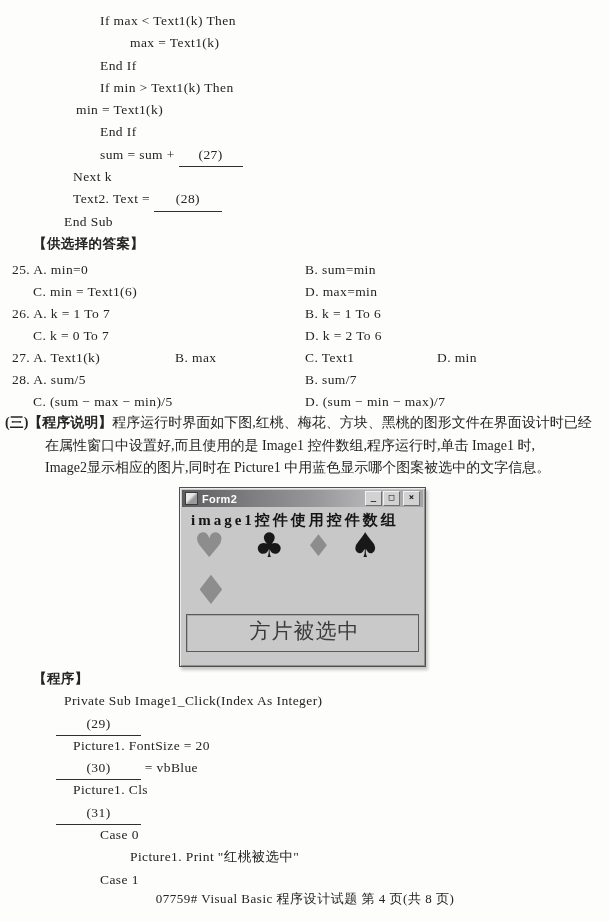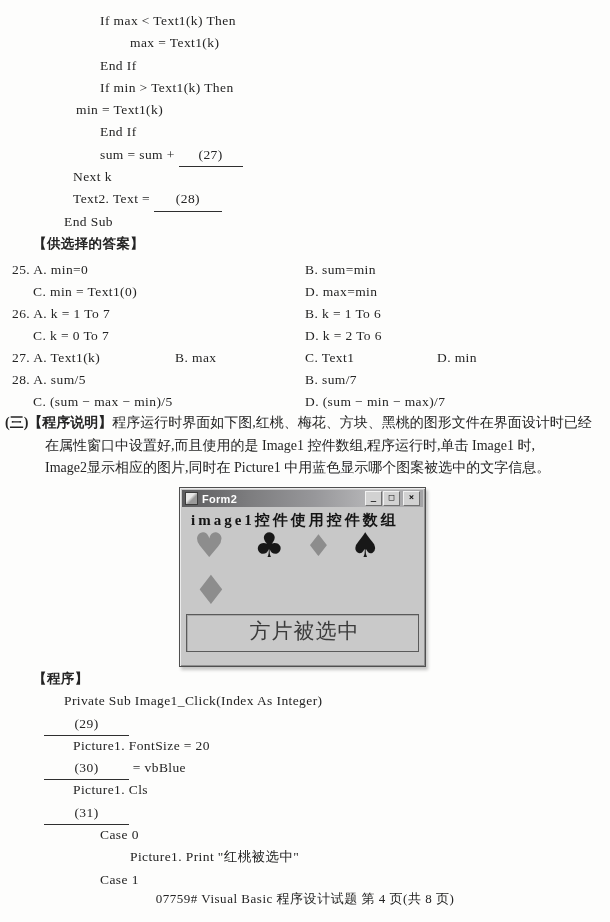--- a/index.html
+++ b/index.html
@@ -3,21 +3,21 @@
 <meta charset="utf-8">
 <style>
   html,body{margin:0;padding:0;background:#ffffff;}
   #page{
     position:relative;width:610px;height:922px;background:#fdfdfc;
     font-family:"Liberation Serif","DejaVu Serif",serif;
     color:#242424;font-size:13.5px;overflow:hidden;
   }
   .sec{position:absolute;left:0;width:504px;}
   .line{height:22.3px;line-height:22.3px;letter-spacing:.03em;white-space:pre;}
-  .bold{font-weight:bold;}.pl33{padding-left:33px}.pl40{padding-left:44px}
+  .bold{font-weight:bold;}.pl33{padding-left:33px}.pl40{padding-left:56px}
   .pl42{padding-left:64px}.pl73{padding-left:73px}.pl100{padding-left:100px}
   .pl118{padding-left:76px}.pl130{padding-left:130px}
   .blank{display:inline-block;border-bottom:1px solid #2f2f2f;text-align:center;}
   .w64{min-width:64px}.w68{min-width:68px}.w85{min-width:85px}
   .aline{position:relative;height:22px;line-height:22px;}
   .pos{position:absolute;top:0;white-space:pre;letter-spacing:.03em;}
   .p12{left:12px}.p33{left:33px}.p175{left:175px}.p305{left:305px}.p437{left:437px}
   .desc .dline{height:22.6px;line-height:22.6px;font-size:14px;white-space:pre;}
   .dl1{padding-left:5px}.dl2{padding-left:45px}
   
@@ -85,21 +85,21 @@
     <div class="line pl42"><span>End Sub</span></div>
     <div class="line pl33 bold">【供选择的答案】</div>
   </div>
 
   <div class="sec" style="top:259px">
     <div class="aline">
         <span class="pos p12">25. A. min=0</span>
         <span class="pos p305">B. sum=min</span>
       </div>
     <div class="aline">
-        <span class="pos p33">C. min = Text1(0)</span>
+        <span class="pos p33">C. min = Text1(6)</span>
         <span class="pos p305">D. max=min</span>
       </div>
     <div class="aline">
         <span class="pos p12">26. A. k = 1 To 7</span>
         <span class="pos p305">B. k = 1 To 6</span>
       </div>
     <div class="aline">
         <span class="pos p33">C. k = 0 To 7</span>
         <span class="pos p305">D. k = 2 To 6</span>
       </div>

